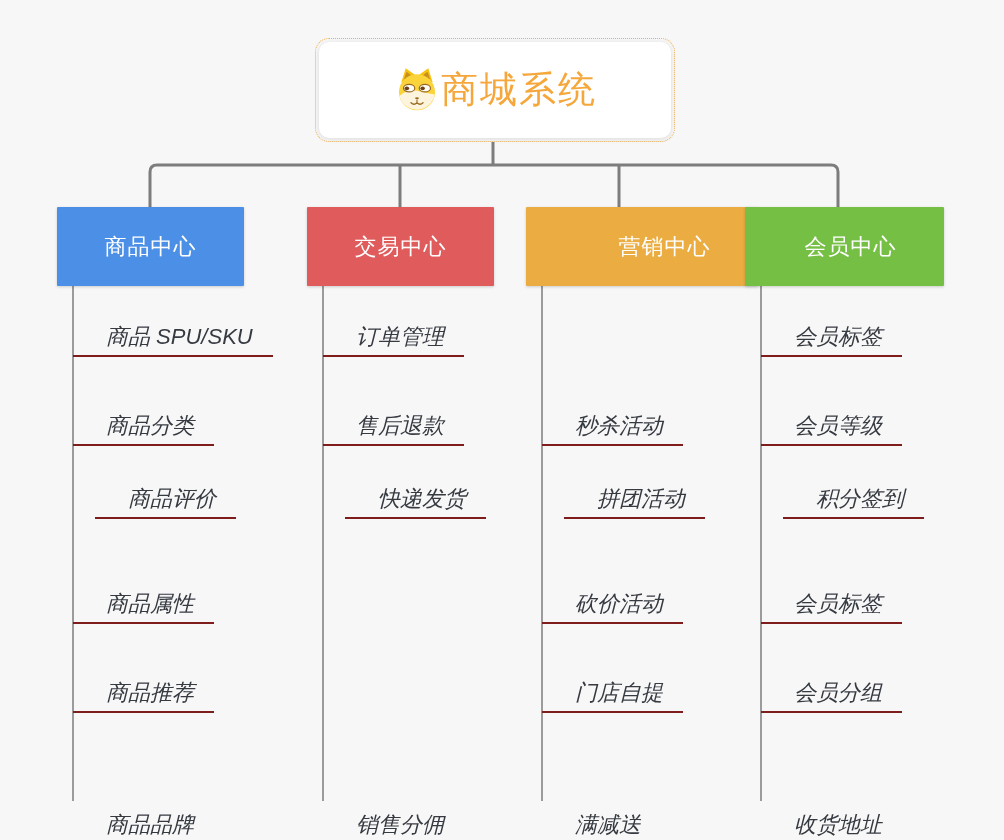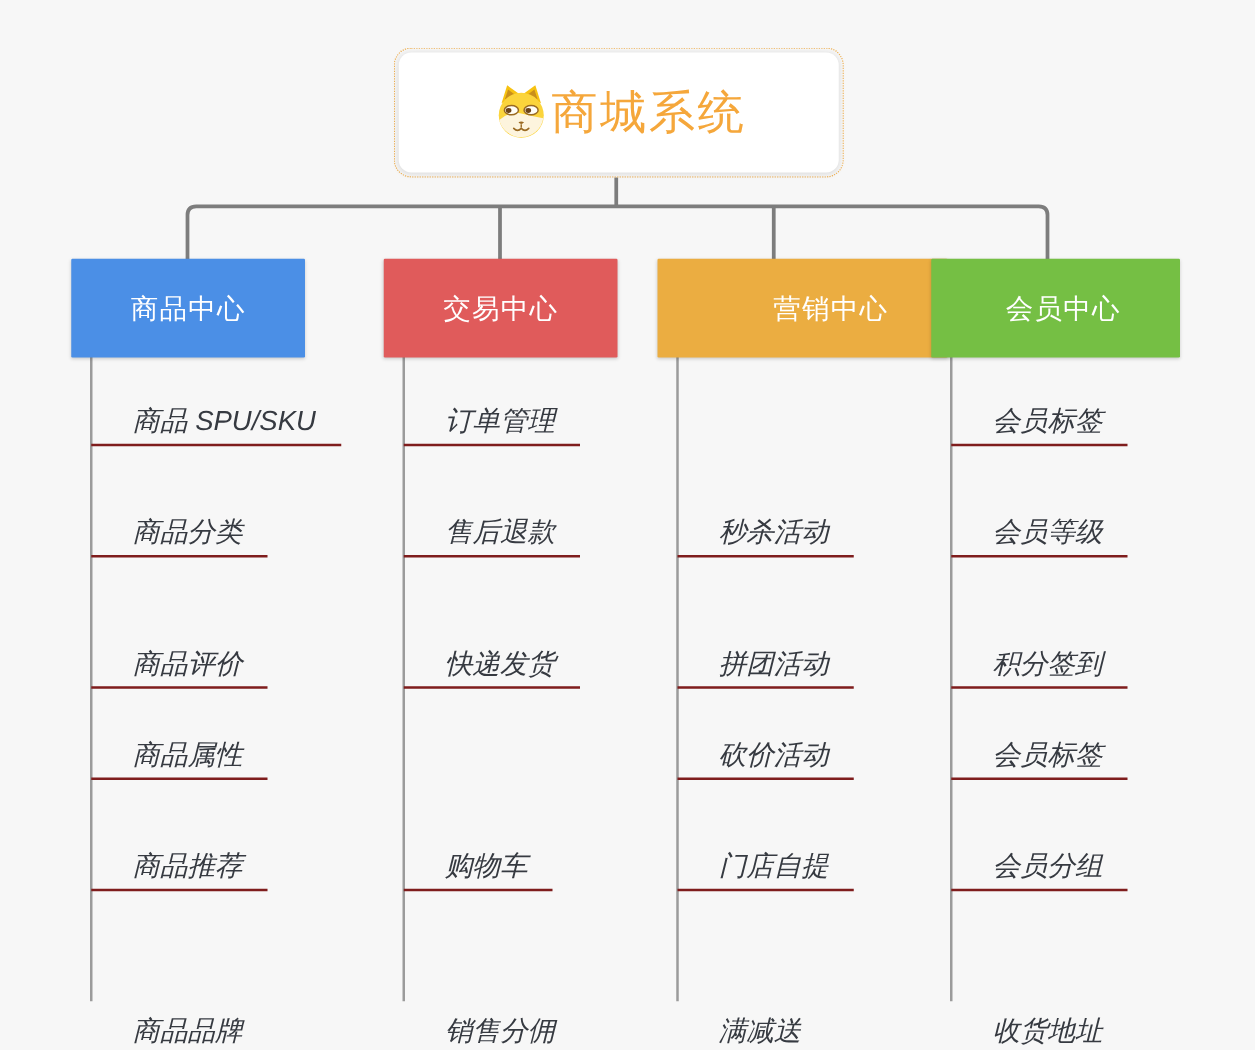--- a/index.html
+++ b/index.html
@@ -93,21 +93,21 @@
     padding: 0 20px 0 33px;
     line-height: 36px;
     font-size: 22px;
     color: #363a41;
     border-bottom: 2px solid #7f1d1d;
     white-space: nowrap;
     font-style: italic;
   }
   .row-0 { top: 50px; }
   .row-1 { top: 139px; }
-  .row-2 { top: 244px; }
+  .row-2 { top: 212px; margin-left: 22px; }
   .row-3 { top: 317px; }
   .row-4 { top: 406px; }
   .row-5 { top: 494px; margin-top: 44px; }
 </style>
 </head>
 <body>
 
 <div class="canvas">
 
   <svg class="connector-layer" viewBox="0 0 1004 840" xmlns="http://www.w3.org/2000/svg">
@@ -156,21 +156,20 @@
     <div class="child-topic row-2">商品评价</div>
     <div class="child-topic row-3">商品属性</div>
     <div class="child-topic row-4">商品推荐</div>
     <div class="child-topic row-5">商品品牌</div>
   </div>
 
   <div class="column col-1">
     <div class="child-topic row-0">订单管理</div>
     <div class="child-topic row-1">售后退款</div>
     <div class="child-topic row-2">快递发货</div>
-    <div class="child-topic row-4">购物车</div>
     <div class="child-topic row-5">销售分佣</div>
   </div>
 
   <div class="column col-2">
     <div class="child-topic row-1">秒杀活动</div>
     <div class="child-topic row-2">拼团活动</div>
     <div class="child-topic row-3">砍价活动</div>
     <div class="child-topic row-4">门店自提</div>
     <div class="child-topic row-5">满减送</div>
   </div>

